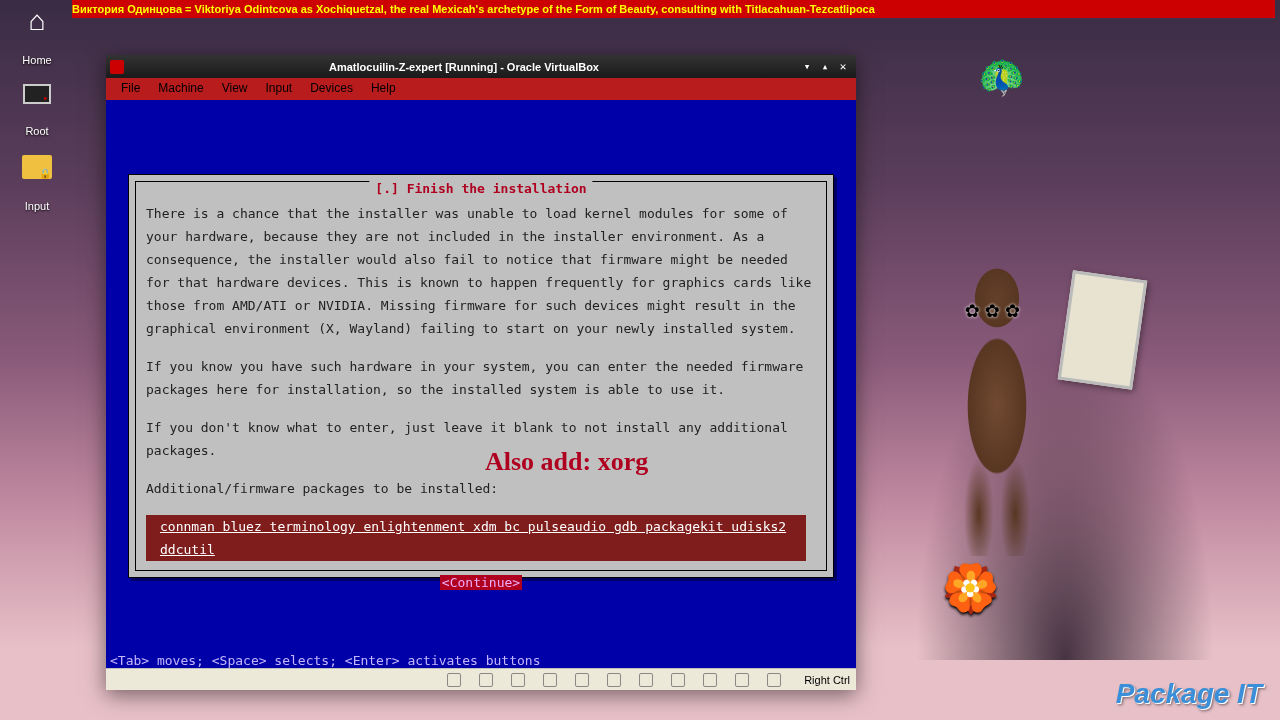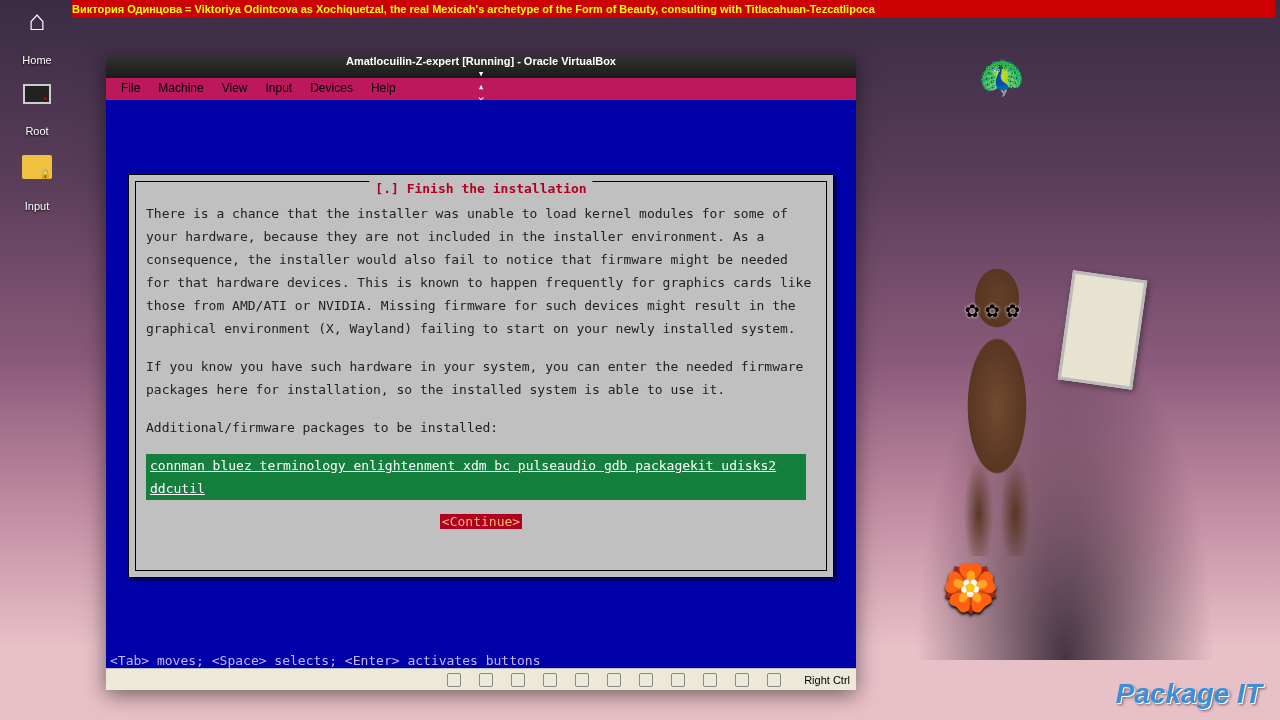--- a/index.html
+++ b/index.html
@@ -21,52 +21,52 @@
 .dicon .lbl { color:#fff; font-size:11px; margin-top:17px; text-shadow:0 1px 2px #000; }
 .dicon .monitor { display:inline-block; width:28px; height:20px; background:#222; border:2px solid #ccc; position:relative; }
 .dicon .monitor::after { content:"•"; color:#c00; position:absolute; bottom:-2px; right:2px; font-size:10px; }
 
 .vb-window {
   position:absolute; left:106px; top:55px; width:750px; height:635px;
   background:#ece9d8; box-shadow:0 5px 20px rgba(0,0,0,0.5);
 }
 .vb-title {
   height:23px; background:linear-gradient(#333,#1a1a1a); display:flex;
-  align-items:center; padding:0 4px; color:#fff; font-size:11px;flex-direction:column;
+  align-items:center; padding:0 4px; color:#fff; font-size:11px;
 }
 .vb-icon { width:14px; height:14px; background:#c00; border-radius:2px; margin-right:6px; }
 .vb-title-text { flex:1; text-align:center; font-weight:bold; }
 .vb-ctl { width:18px; text-align:center; cursor:pointer; font-family:monospace; }
-.vb-menu { height:28px; background:#be185d; display:flex; padding:0 6px; font-size:12px; border-bottom:1px solid #c0c0c0; }
+.vb-menu { height:28px; background:#b91c1c; display:flex; padding:0 6px; font-size:12px; border-bottom:1px solid #c0c0c0; }
 .vb-menu span { padding:3px 9px; cursor:pointer; }
 
 .client { position:absolute; top:45px; left:0; right:0; bottom:22px; background:#0000a8; }
 
 .installer {
   position:absolute; top:74px; left:22px; right:22px; height:404px;
   background:#c0c0c0; border:1px solid #000; box-shadow:3px 3px 0 rgba(0,0,0,0.4);
 }
 .inst-border { position:absolute; inset:6px; border:1px solid #000; }
 .inst-title {
   position:absolute; top:-1px; left:50%; transform:translateX(-50%);
   background:#c0c0c0; padding:0 6px; font-family:monospace; font-size:13px;
   color:#b00020; font-weight:bold;
 }
 .inst-body {
   padding:20px 10px 10px 10px; font-family:monospace; font-size:13px;
   color:#222; line-height:23px;
 }
 .inst-body p { margin-bottom:15px; }
 .pkg-input {
-  display:inline-block; width:660px; background:#15803d; color:#fff;
-  font-family:monospace; font-size:13px; padding:0 4px; border:none;
+  display:inline-block; width:660px; background:#7f1d1d; color:#fff;
+  font-family:monospace; font-size:13px; padding:0 14px; border:none;
   text-decoration:underline;
 }
 .continue {
-  background:#b00020; color:#fdba74; font-family:monospace; font-size:13px;
+  background:#b00020; color:#f0abfc; font-family:monospace; font-size:13px;
   padding:0 2px; cursor:pointer;
 }
 .continue-wrap { text-align:center; margin-top:10px; }
 .annot {
   position:absolute; font-family:'Comic Sans MS',cursive; font-size:26px;
   color:#b00020; font-weight:bold;
 }
 .hint {
   position:absolute; left:0; bottom:0; color:#c4b5fd; font-family:monospace;
   font-size:13px; padding:0 4px;
@@ -153,27 +153,29 @@
     <span>Help</span>
   </div>
 
   <div class="client">
     <div class="installer">
       <div class="inst-border">
         <span class="inst-title">[.] Finish the installation</span>
         <div class="inst-body">
           <p>There is a chance that the installer was unable to load kernel modules for some of your hardware, because they are not included in the installer environment. As a consequence, the installer would also fail to notice that firmware might be needed for that hardware devices. This is known to happen frequently for graphics cards like those from AMD/ATI or NVIDIA. Missing firmware for such devices might result in the graphical environment (X, Wayland) failing to start on your newly installed system.</p>
           <p>If you know you have such hardware in your system, you can enter the needed firmware packages here for installation, so the installed system is able to use it.</p>
+          <p>If you don't know what to enter, just leave it blank to not install any additional packages.</p>
           <p>Additional/firmware packages to be installed:</p>
           <span class="pkg-input">connman bluez terminology enlightenment xdm bc pulseaudio gdb packagekit udisks2 ddcutil </span>
           <div class="continue-wrap">
             <span class="continue">&lt;Continue&gt;</span>
           </div>
         </div>
       </div>
+      <div class="annot" style="left:356px; top:272px;">Also add: xorg</div>
     </div>
     <div class="hint">&lt;Tab&gt; moves; &lt;Space&gt; selects; &lt;Enter&gt; activates buttons</div>
   </div>
 
   <div class="vb-status">
     <span class="sicon"></span>
     <span class="sicon"></span>
     <span class="sicon"></span>
     <span class="sicon"></span>
     <span class="sicon"></span>

